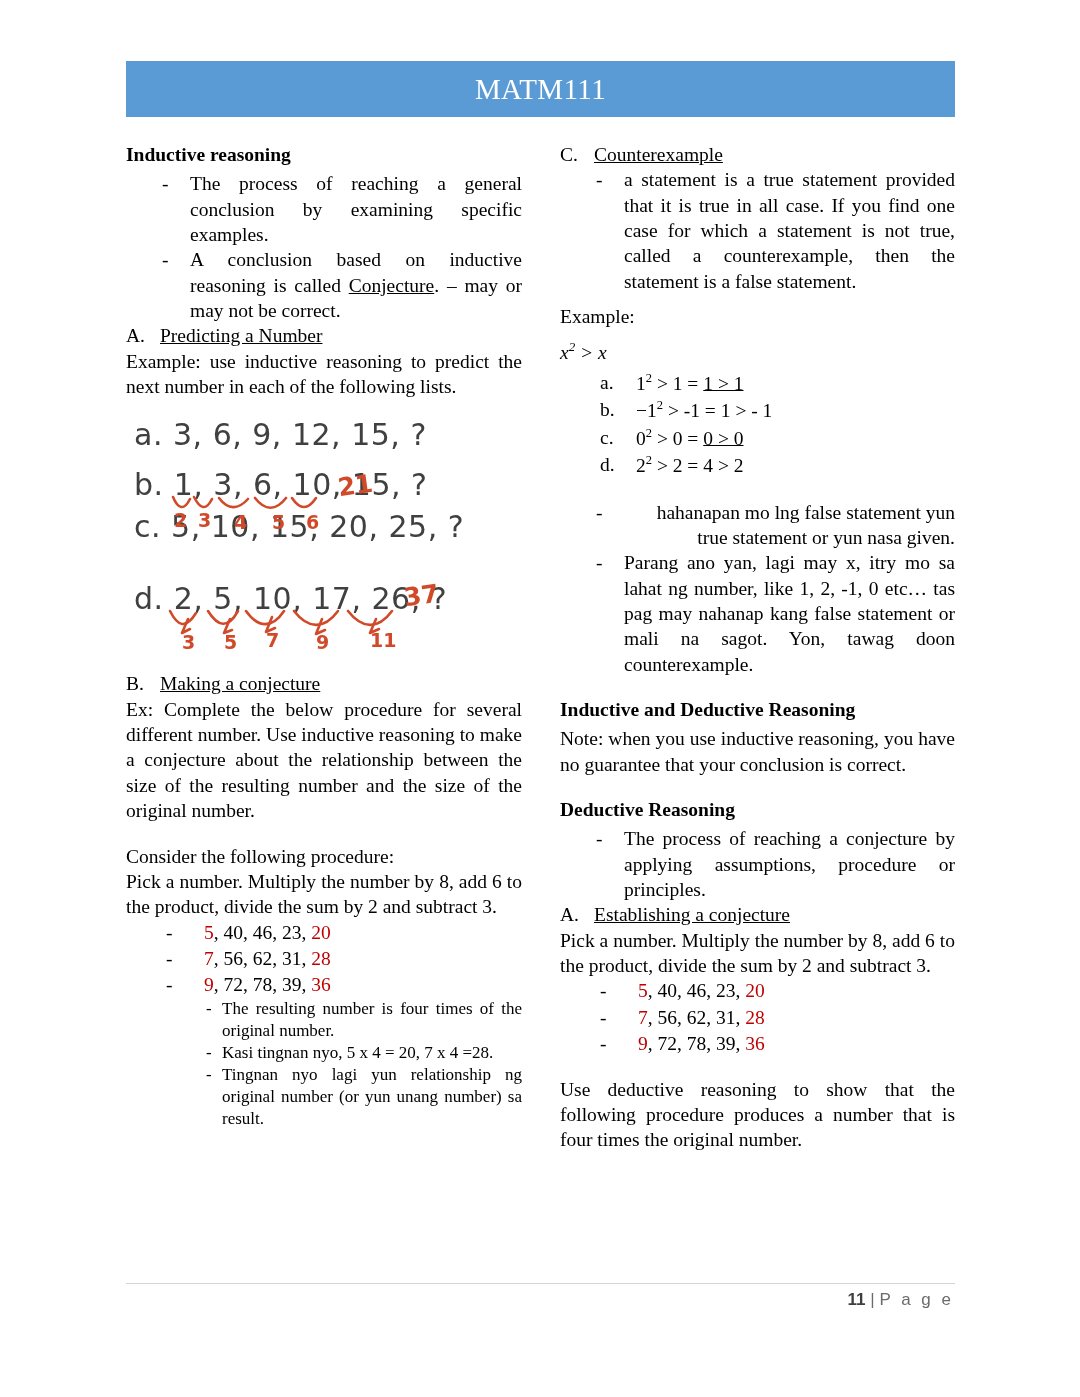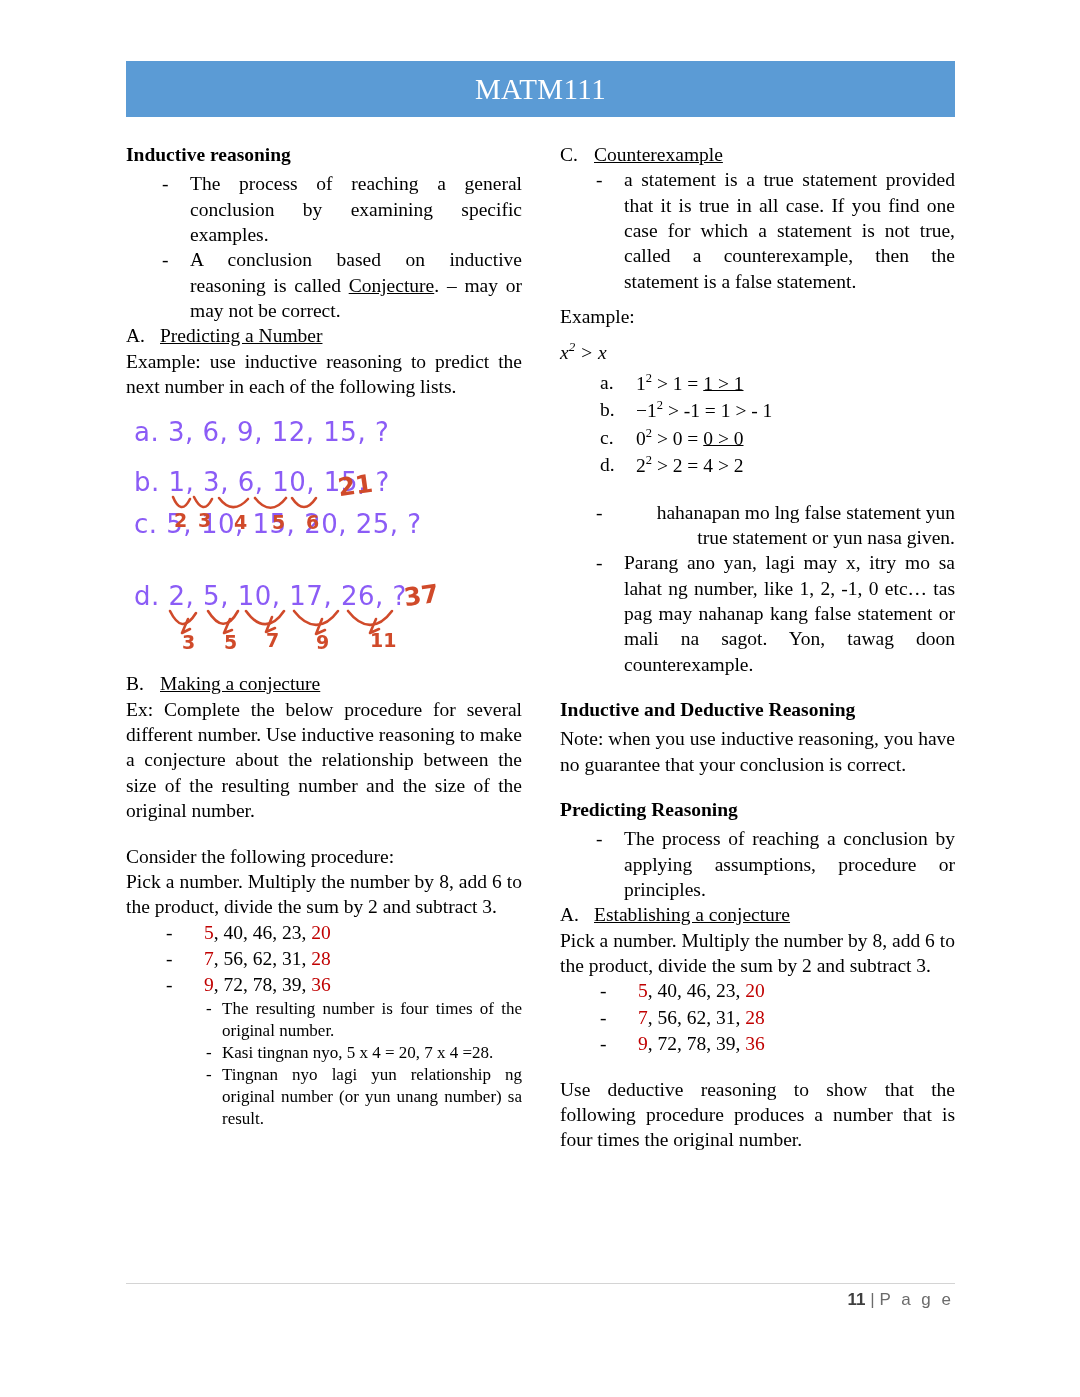--- a/index.html
+++ b/index.html
@@ -158,22 +158,22 @@
     width: 396px;
     height: 250px;
     margin: 14px 0 8px 0;
     background: #ffffff;
     overflow: hidden;
   }
   .fig-line {
     position: absolute;
     left: 8px;
     font-family: "DejaVu Sans", "Liberation Sans", sans-serif;
-    font-size: 26px;
-    color: #8b5cf6;
+    font-size: 30px;
+    color: #404040;
     white-space: nowrap;
     letter-spacing: 0.5px;
   }
   .fig-a { top: 4px; }
   .fig-b { top: 54px; }
   .fig-c { top: 96px; text-align: right; }
   .fig-d { top: 168px; }
 
   .hand {
     position: absolute;
@@ -384,23 +384,23 @@
         <li class="dash-item">Parang ano yan, lagi may x, itry mo sa lahat ng number, like 1, 2, -1, 0 etc… tas pag may nahanap kang false statement or mali na sagot. Yon, tawag doon counterexample.</li>
       </ul>
 
       <div class="gap-md"></div>
 
       <div class="h-bold">Inductive and Deductive Reasoning</div>
       <div class="para">Note: when you use inductive reasoning, you have no guarantee that your conclusion is correct.</div>
 
       <div class="gap-md"></div>
 
-      <div class="h-bold">Predicting Reasoning</div>
+      <div class="h-bold">Deductive Reasoning</div>
       <ul class="dash-list">
-        <li class="dash-item">The process of reaching a conclusion by applying assumptions, procedure or principles.</li>
+        <li class="dash-item">The process of reaching a conjecture by applying assumptions, procedure or principles.</li>
       </ul>
 
       <div class="alpha-row">
         <span class="alpha-marker">A.</span>
         <span class="u">Establishing a conjecture</span>
       </div>
       <div class="para">Pick a number. Multiply the number by 8, add 6 to the product, divide the sum by 2 and subtract 3.</div>
 
       <div class="seq-item"><span class="red">5</span><span>, 40, 46, 23, </span><span class="red">20</span></div>
       <div class="seq-item"><span class="red">7</span><span>, 56, 62, 31, </span><span class="red">28</span></div>

